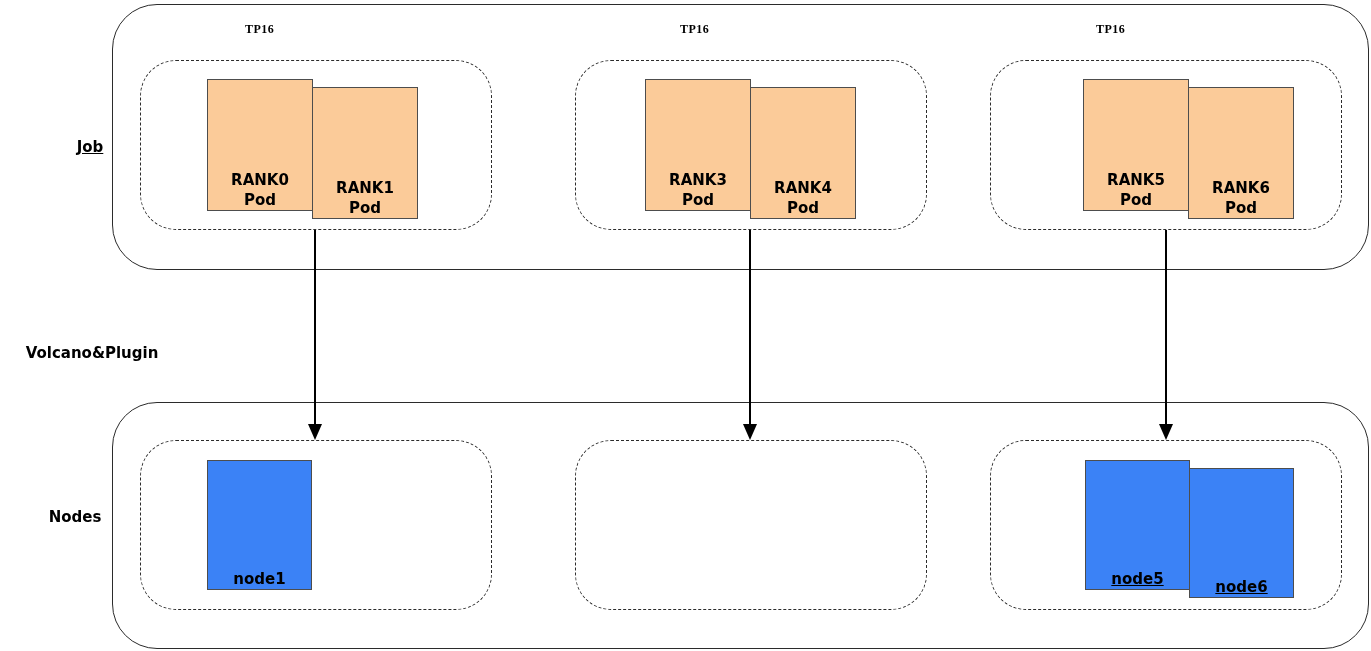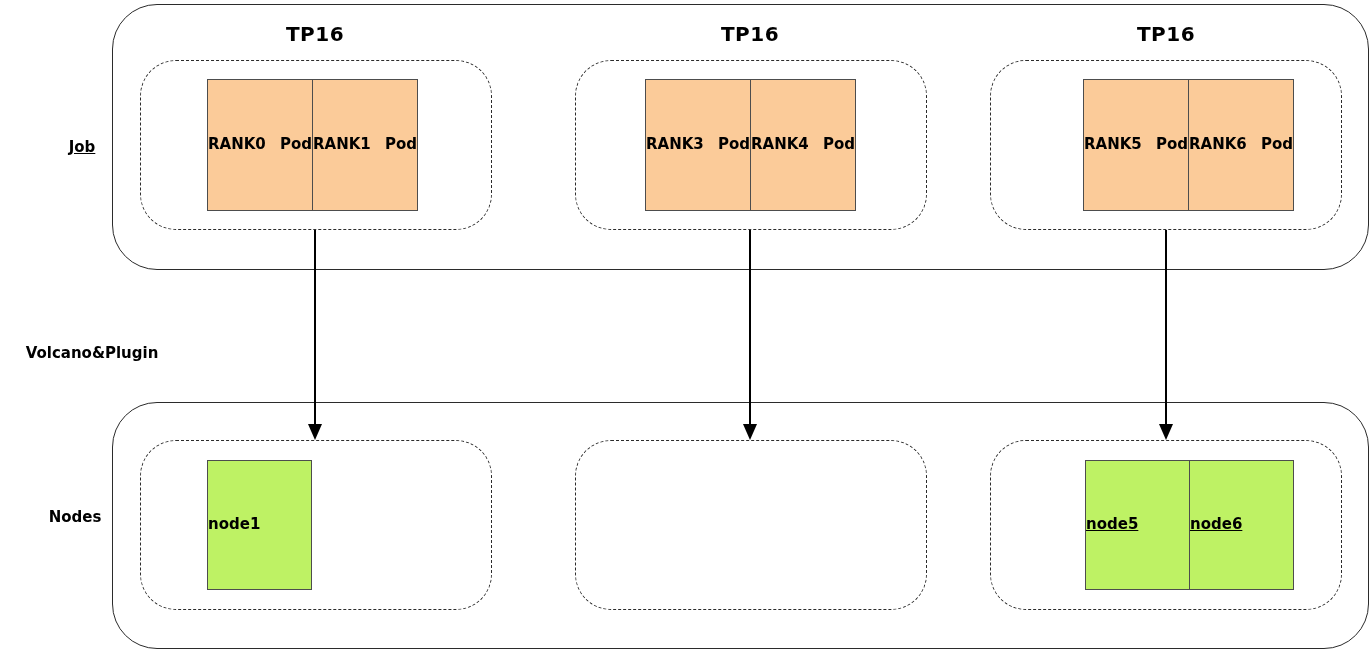--- a/index.html
+++ b/index.html
@@ -13,39 +13,39 @@
   .job-container{left:112px;top:4px;width:1255px;height:264px;}
   .nodes-container{left:112px;top:402px;width:1255px;height:245px;}
   .dashed-group{
     position:absolute;border:1.6px dashed #2b2b2b;border-radius:36px;background:transparent;
     width:350px;height:168px;
   }
   .tp-group{top:60px;}
   .node-group{top:440px;}
   .g1{left:140px;} .g2{left:575px;} .g3{left:990px;}
   .tp-title{
-    position:absolute;top:22px;width:140px;text-align:center;
-    font-size:20px;letter-spacing:0.5px;
+    position:absolute;top:22px;width:140px;text-align:left;
+    font-size:12px;letter-spacing:0.5px;font-family:Liberation Serif, serif;
   }
   .t1{left:245px;} .t2{left:680px;} .t3{left:1096px;}
   .pair{position:absolute;display:flex;}
   .pod-pair{top:79px;}
   .node-pair{top:460px;}
   .p1{left:207px;} .p2{left:645px;} .p3{left:1063px;padding-left:20px;}
   .n1{left:207px;} .n2{left:646px;} .n3{left:1085px;text-decoration:underline;}
   .box{
     box-sizing:border-box;border:1.3px solid #4d4d4d;
-    display:flex;flex-direction:row;align-items:center;justify-content:space-between;
+    display:flex;flex-direction:column;align-items:center;justify-content:flex-end;
     font-size:15px;line-height:1.3;text-align:center;
   }
-  .box + .box{margin-left:-1px;}
+  .box + .box{margin-left:-1px;margin-top:8px;}
   .pod-box{width:106px;height:132px;background:#FBCB99;}
-  .node-box{width:105px;height:130px;background:#bef264;}
+  .node-box{width:105px;height:130px;background:#3b82f6;}
   .side-label{position:absolute;font-size:15px;text-align:center;}
-  .job-label{left:22px;top:138px;width:120px;text-decoration:underline;}
+  .job-label{left:30px;top:138px;width:120px;text-decoration:underline;}
   .middle-label{left:11px;top:344px;width:162px;}
   .nodes-label{left:15px;top:508px;width:120px;}
   .arrow-line{position:absolute;width:2px;height:196px;top:230px;background:#000000;}
   .arrow-head{
     position:absolute;top:424px;width:0;height:0;
     border-left:7px solid transparent;border-right:7px solid transparent;
     border-top:16px solid #000000;
   }
   .a1l{left:314px;} .a2l{left:749px;} .a3l{left:1165px;}
   .a1h{left:308px;} .a2h{left:743px;} .a3h{left:1159px;}

